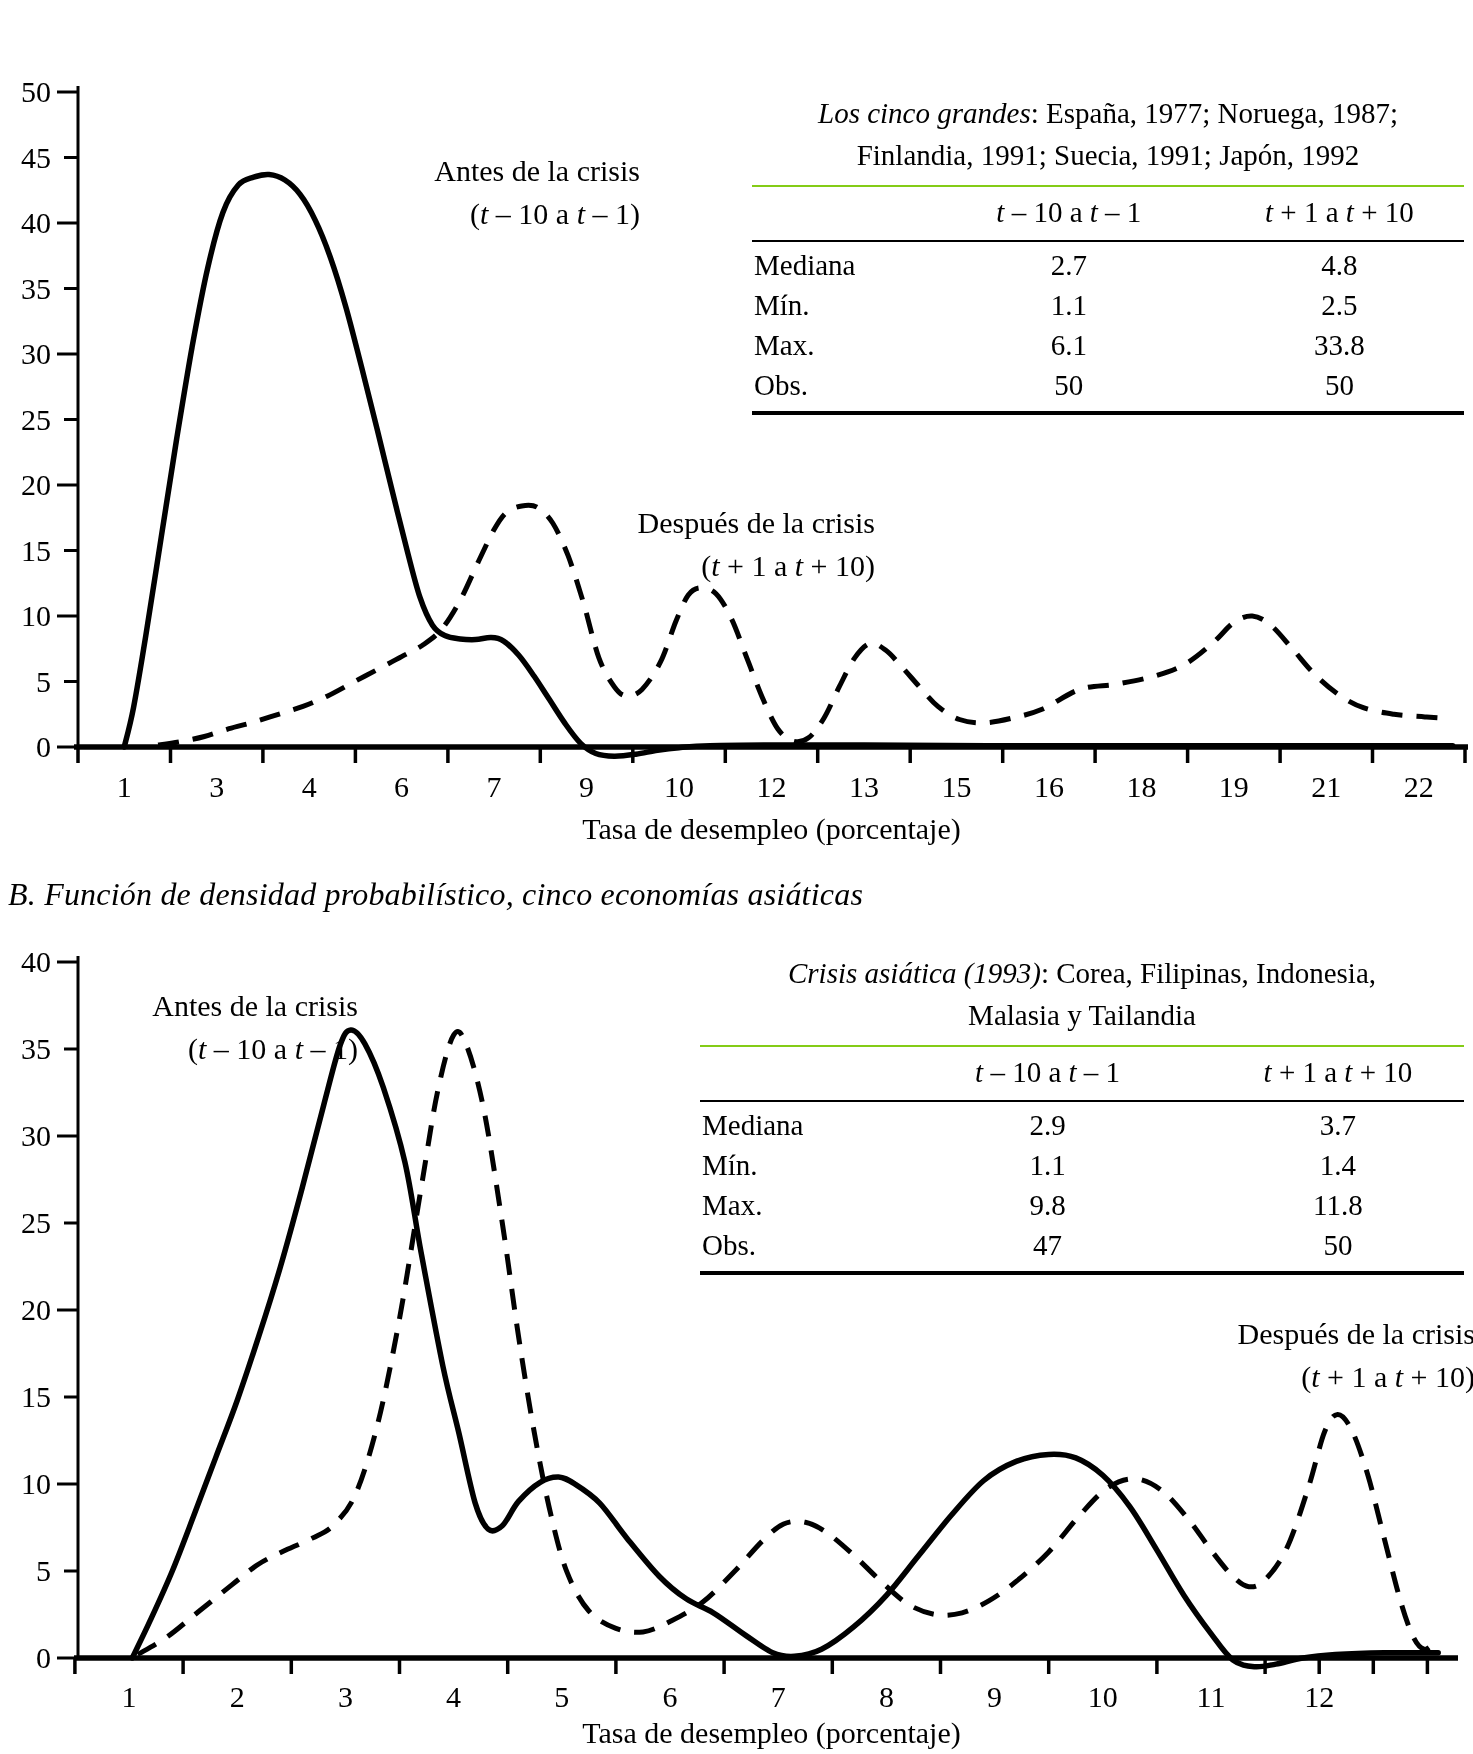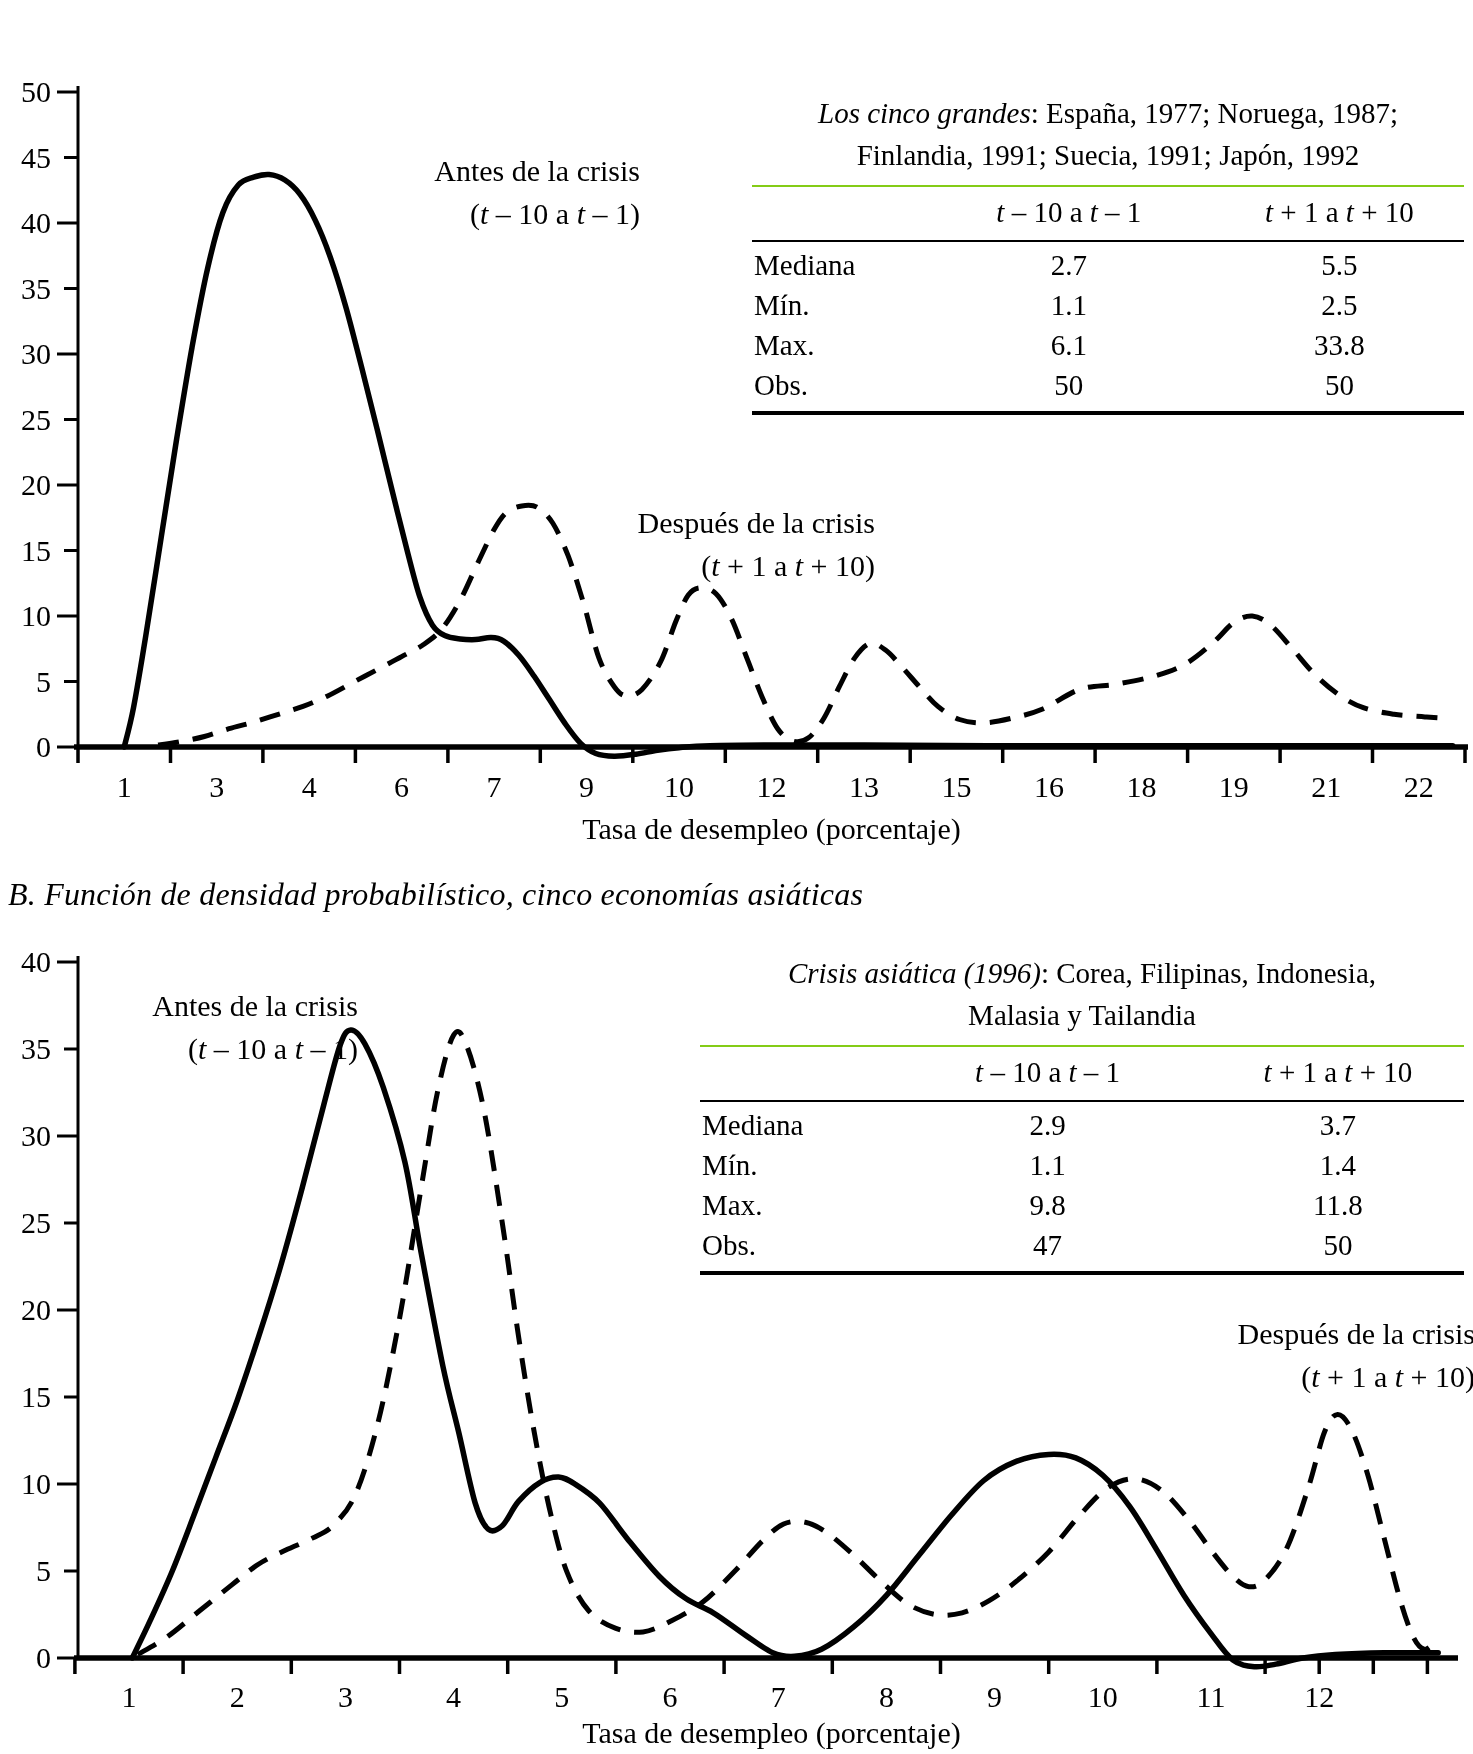--- a/index.html
+++ b/index.html
@@ -158,21 +158,21 @@
     </div>
     <div class="inset-head" style="grid-template-columns:24% 41% 35%">
       <div class="cell-label"></div>
       <div class="cell-val"><span class="it">t</span><span> – 10 a </span><span class="it">t</span><span> – 1</span></div>
       <div class="cell-val"><span class="it">t</span><span> + 1 a </span><span class="it">t</span><span> + 10</span></div>
     </div>
     <div class="inset-body" style="--cols:24% 41% 35%">
         <div class="inset-row" style="grid-template-columns: 24% 41% 35%;">
           <div class="cell-label">Mediana</div>
           <div class="cell-val">2.7</div>
-          <div class="cell-val">5.5</div>
+          <div class="cell-val">4.8</div>
         </div>
         <div class="inset-row" style="grid-template-columns: 24% 41% 35%;">
           <div class="cell-label">Mín.</div>
           <div class="cell-val">1.1</div>
           <div class="cell-val">2.5</div>
         </div>
         <div class="inset-row" style="grid-template-columns: 24% 41% 35%;">
           <div class="cell-label">Max.</div>
           <div class="cell-val">6.1</div>
           <div class="cell-val">33.8</div>
@@ -197,21 +197,21 @@
     <div><span>(</span><span class="it">t</span><span> – 10 a </span><span class="it">t</span><span> – 1)</span></div>
   </div>
 
   <div class="anno" style="left:1115px;top:1312px;width:360px">
     <div>Después de la crisis</div>
     <div><span>(</span><span class="it">t</span><span> + 1 a </span><span class="it">t</span><span> + 10)</span></div>
   </div>
 
   <div class="inset" style="left:700px;top:952px;width:764px">
     <div class="inset-title">
-      <div><span class="it">Crisis asiática (1996)</span><span>: Corea, Filipinas, Indonesia,</span></div>
+      <div><span class="it">Crisis asiática (1993)</span><span>: Corea, Filipinas, Indonesia,</span></div>
       <div>Malasia y Tailandia</div>
     </div>
     <div class="inset-head" style="grid-template-columns:24% 43% 33%">
       <div class="cell-label"></div>
       <div class="cell-val"><span class="it">t</span><span> – 10 a </span><span class="it">t</span><span> – 1</span></div>
       <div class="cell-val"><span class="it">t</span><span> + 1 a </span><span class="it">t</span><span> + 10</span></div>
     </div>
     <div class="inset-body" style="--cols:24% 43% 33%">
         <div class="inset-row" style="grid-template-columns: 24% 43% 33%;">
           <div class="cell-label">Mediana</div>

